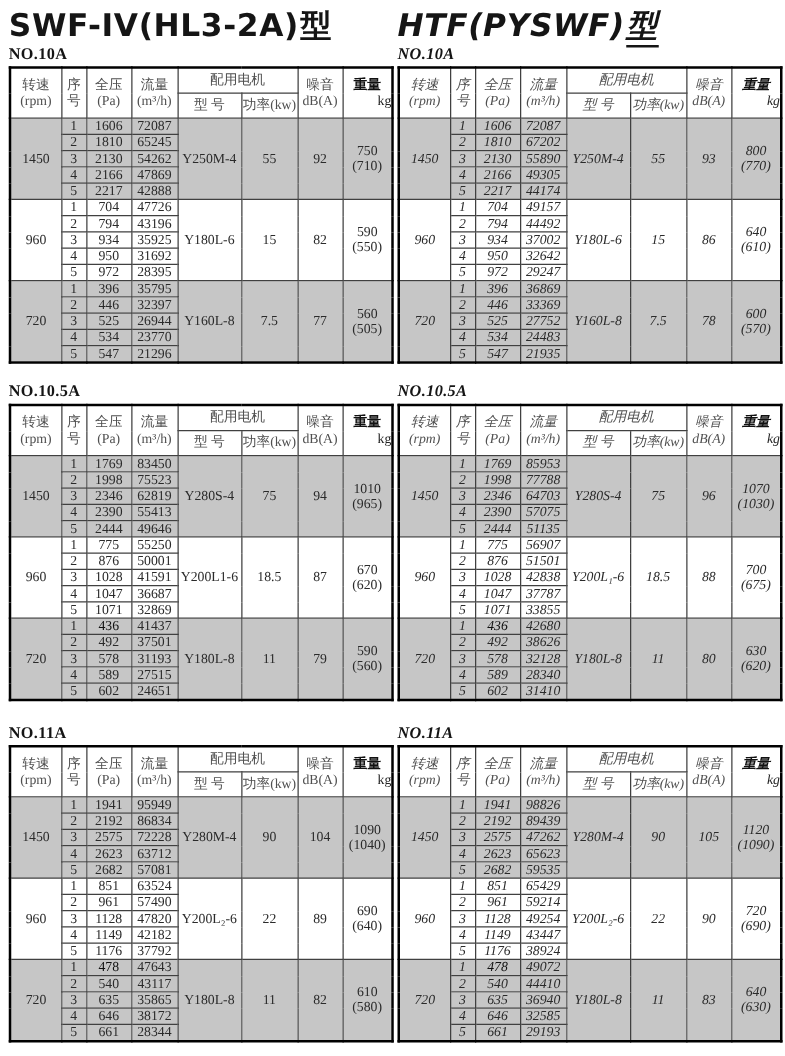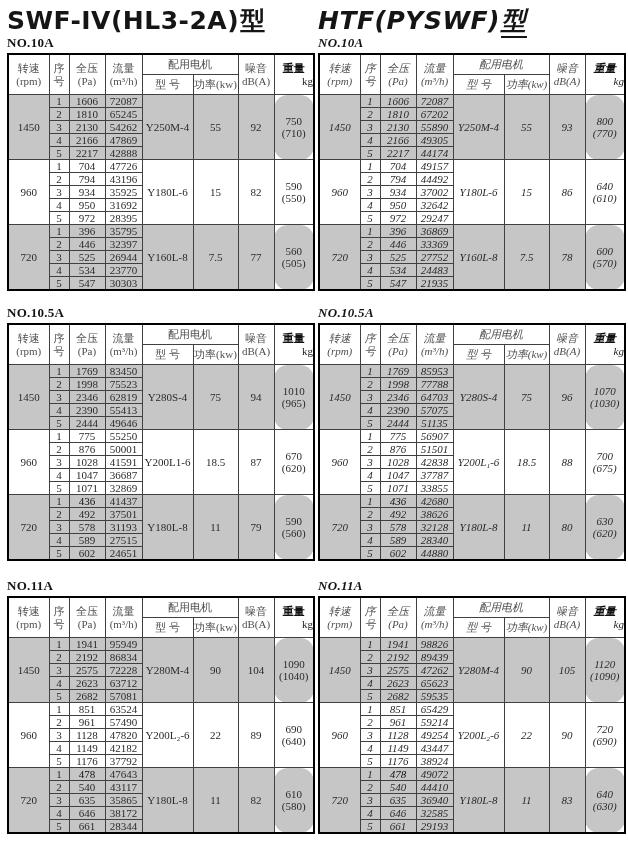--- a/index.html
+++ b/index.html
@@ -31,21 +31,21 @@
     border:1px solid #404040;text-align:center;padding:0;overflow:hidden;
     font-weight:normal;
   }
   .spec td{height:12px;line-height:12px;}
   .spec th{color:#4f4f4f;height:19px;line-height:13px;}
   .spec th .l{display:block;line-height:13px;}
   .wt-top{font-weight:bold;color:#111;}
   .wt-bottom{color:#222;text-align:right;}
   .shade{background:#c6c6c6;}
   .boldval{font-weight:bold;color:#111;}
-  .weight-cell{line-height:15px;border-radius:14px;}
+  .weight-cell{line-height:15px;}
 </style>
 </head>
 <body>
 
 <div class="col" id="col-left">
   <div class="col-title"><span>SWF-IV(HL3-2A)</span><span class="suffix">型</span></div>
   <div class="tables">
       <div class="table-label">NO.10A</div>
       <table class="spec">
         <colgroup>
@@ -182,21 +182,21 @@
             <td class="flow-cell shade">26944</td>
           </tr>
           <tr>
             <td class="seq-cell shade">4</td>
             <td class="pressure-cell shade">534</td>
             <td class="flow-cell shade">23770</td>
           </tr>
           <tr>
             <td class="seq-cell shade">5</td>
             <td class="pressure-cell shade">547</td>
-            <td class="flow-cell shade">30303</td>
+            <td class="flow-cell shade">21296</td>
           </tr>
         </tbody>
       </table>
       <div class="table-label gap1">NO.10.5A</div>
       <table class="spec">
         <colgroup>
           <col style="width: 41px;">
           <col style="width: 20px;">
           <col style="width: 36px;">
           <col style="width: 37px;">
@@ -776,21 +776,21 @@
             <td class="flow-cell shade">32128</td>
           </tr>
           <tr>
             <td class="seq-cell shade">4</td>
             <td class="pressure-cell shade">589</td>
             <td class="flow-cell shade">28340</td>
           </tr>
           <tr>
             <td class="seq-cell shade">5</td>
             <td class="pressure-cell shade">602</td>
-            <td class="flow-cell shade">44880</td>
+            <td class="flow-cell shade">31410</td>
           </tr>
         </tbody>
       </table>
       <div class="table-label gap2">NO.11A</div>
       <table class="spec">
         <colgroup>
           <col style="width: 41px;">
           <col style="width: 20px;">
           <col style="width: 36px;">
           <col style="width: 37px;">

